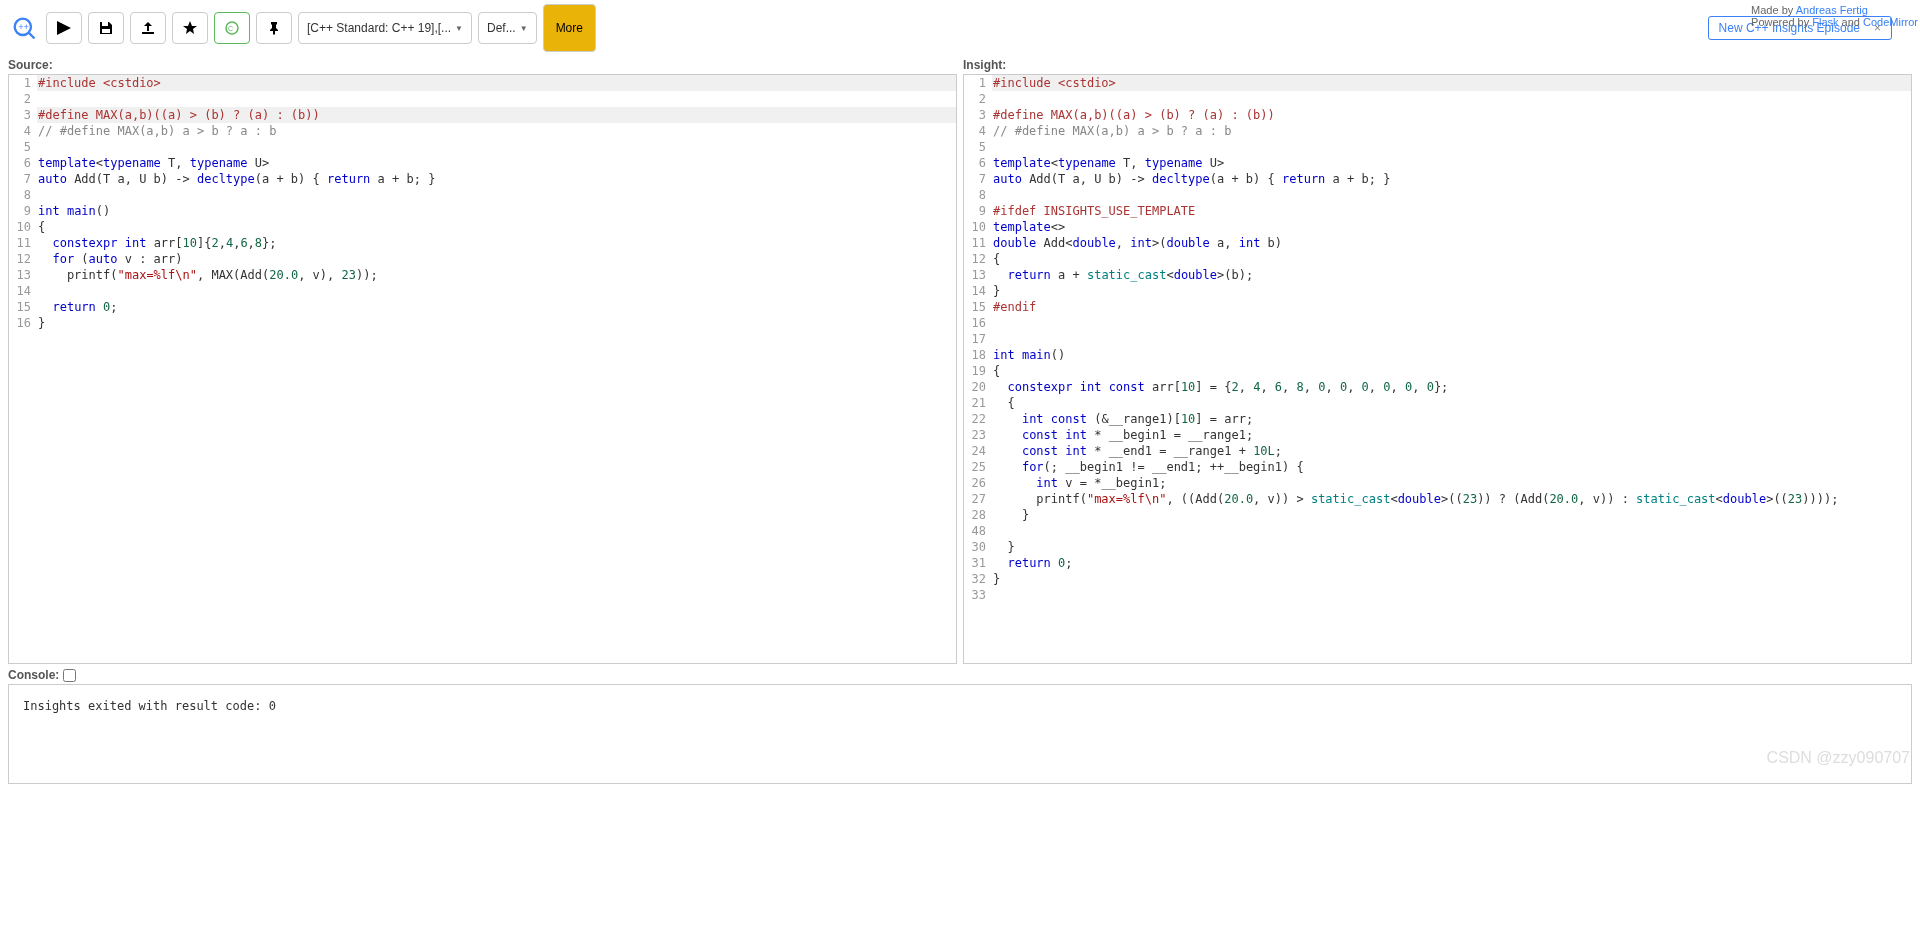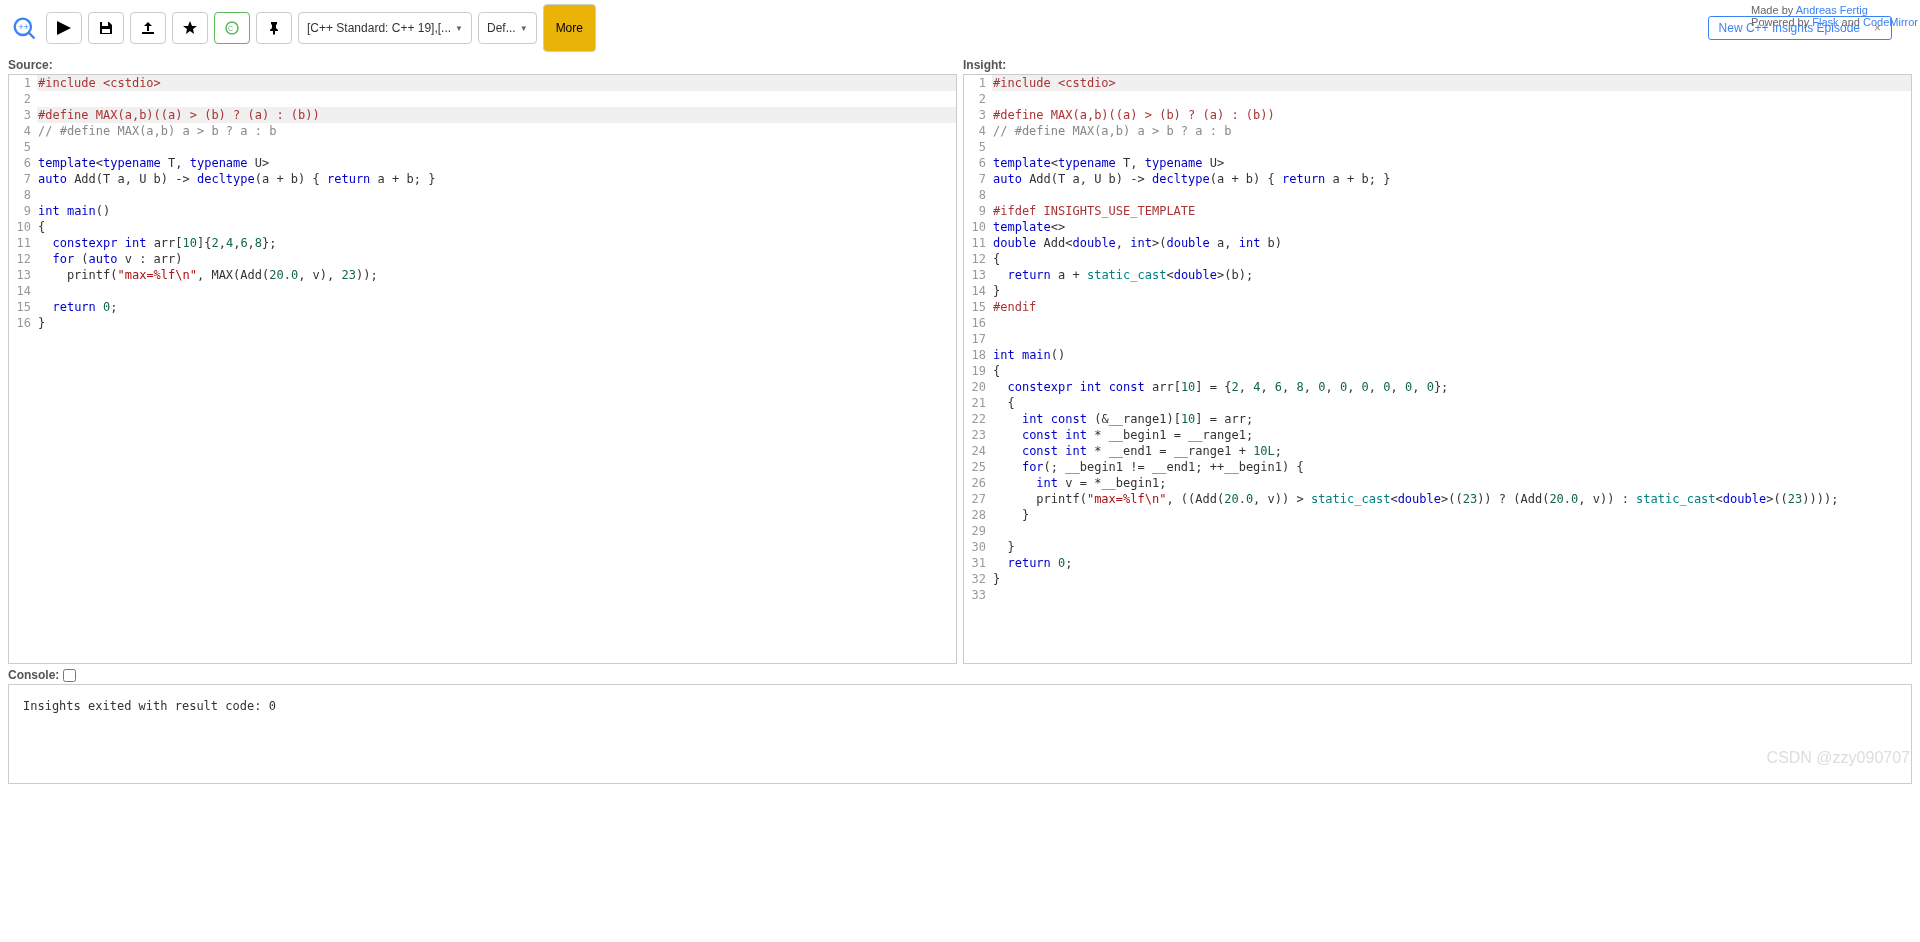--- a/index.html
+++ b/index.html
@@ -280,21 +280,21 @@
         </div>
         <div class="code-line">
           <span class="gutter">27</span>
           <span class="code-text"><span>      printf(</span><span class="str">"max=%lf\n"</span><span>, ((Add(</span><span class="num">20.0</span><span>, v)) &gt; </span><span class="typ">static_cast</span><span>&lt;</span><span class="kw">double</span><span>&gt;((</span><span class="num">23</span><span>)) ? (Add(</span><span class="num">20.0</span><span>, v)) : </span><span class="typ">static_cast</span><span>&lt;</span><span class="kw">double</span><span>&gt;((</span><span class="num">23</span><span>))));</span></span>
         </div>
         <div class="code-line">
           <span class="gutter">28</span>
           <span class="code-text"><span>    }</span></span>
         </div>
         <div class="code-line">
-          <span class="gutter">29</span>
+          <span class="gutter">48</span>
           <span class="code-text"></span>
         </div>
         <div class="code-line">
           <span class="gutter">30</span>
           <span class="code-text"><span>  }</span></span>
         </div>
         <div class="code-line">
           <span class="gutter">31</span>
           <span class="code-text"><span>  </span><span class="kw">return</span><span> </span><span class="num">0</span><span>;</span></span>
         </div>

